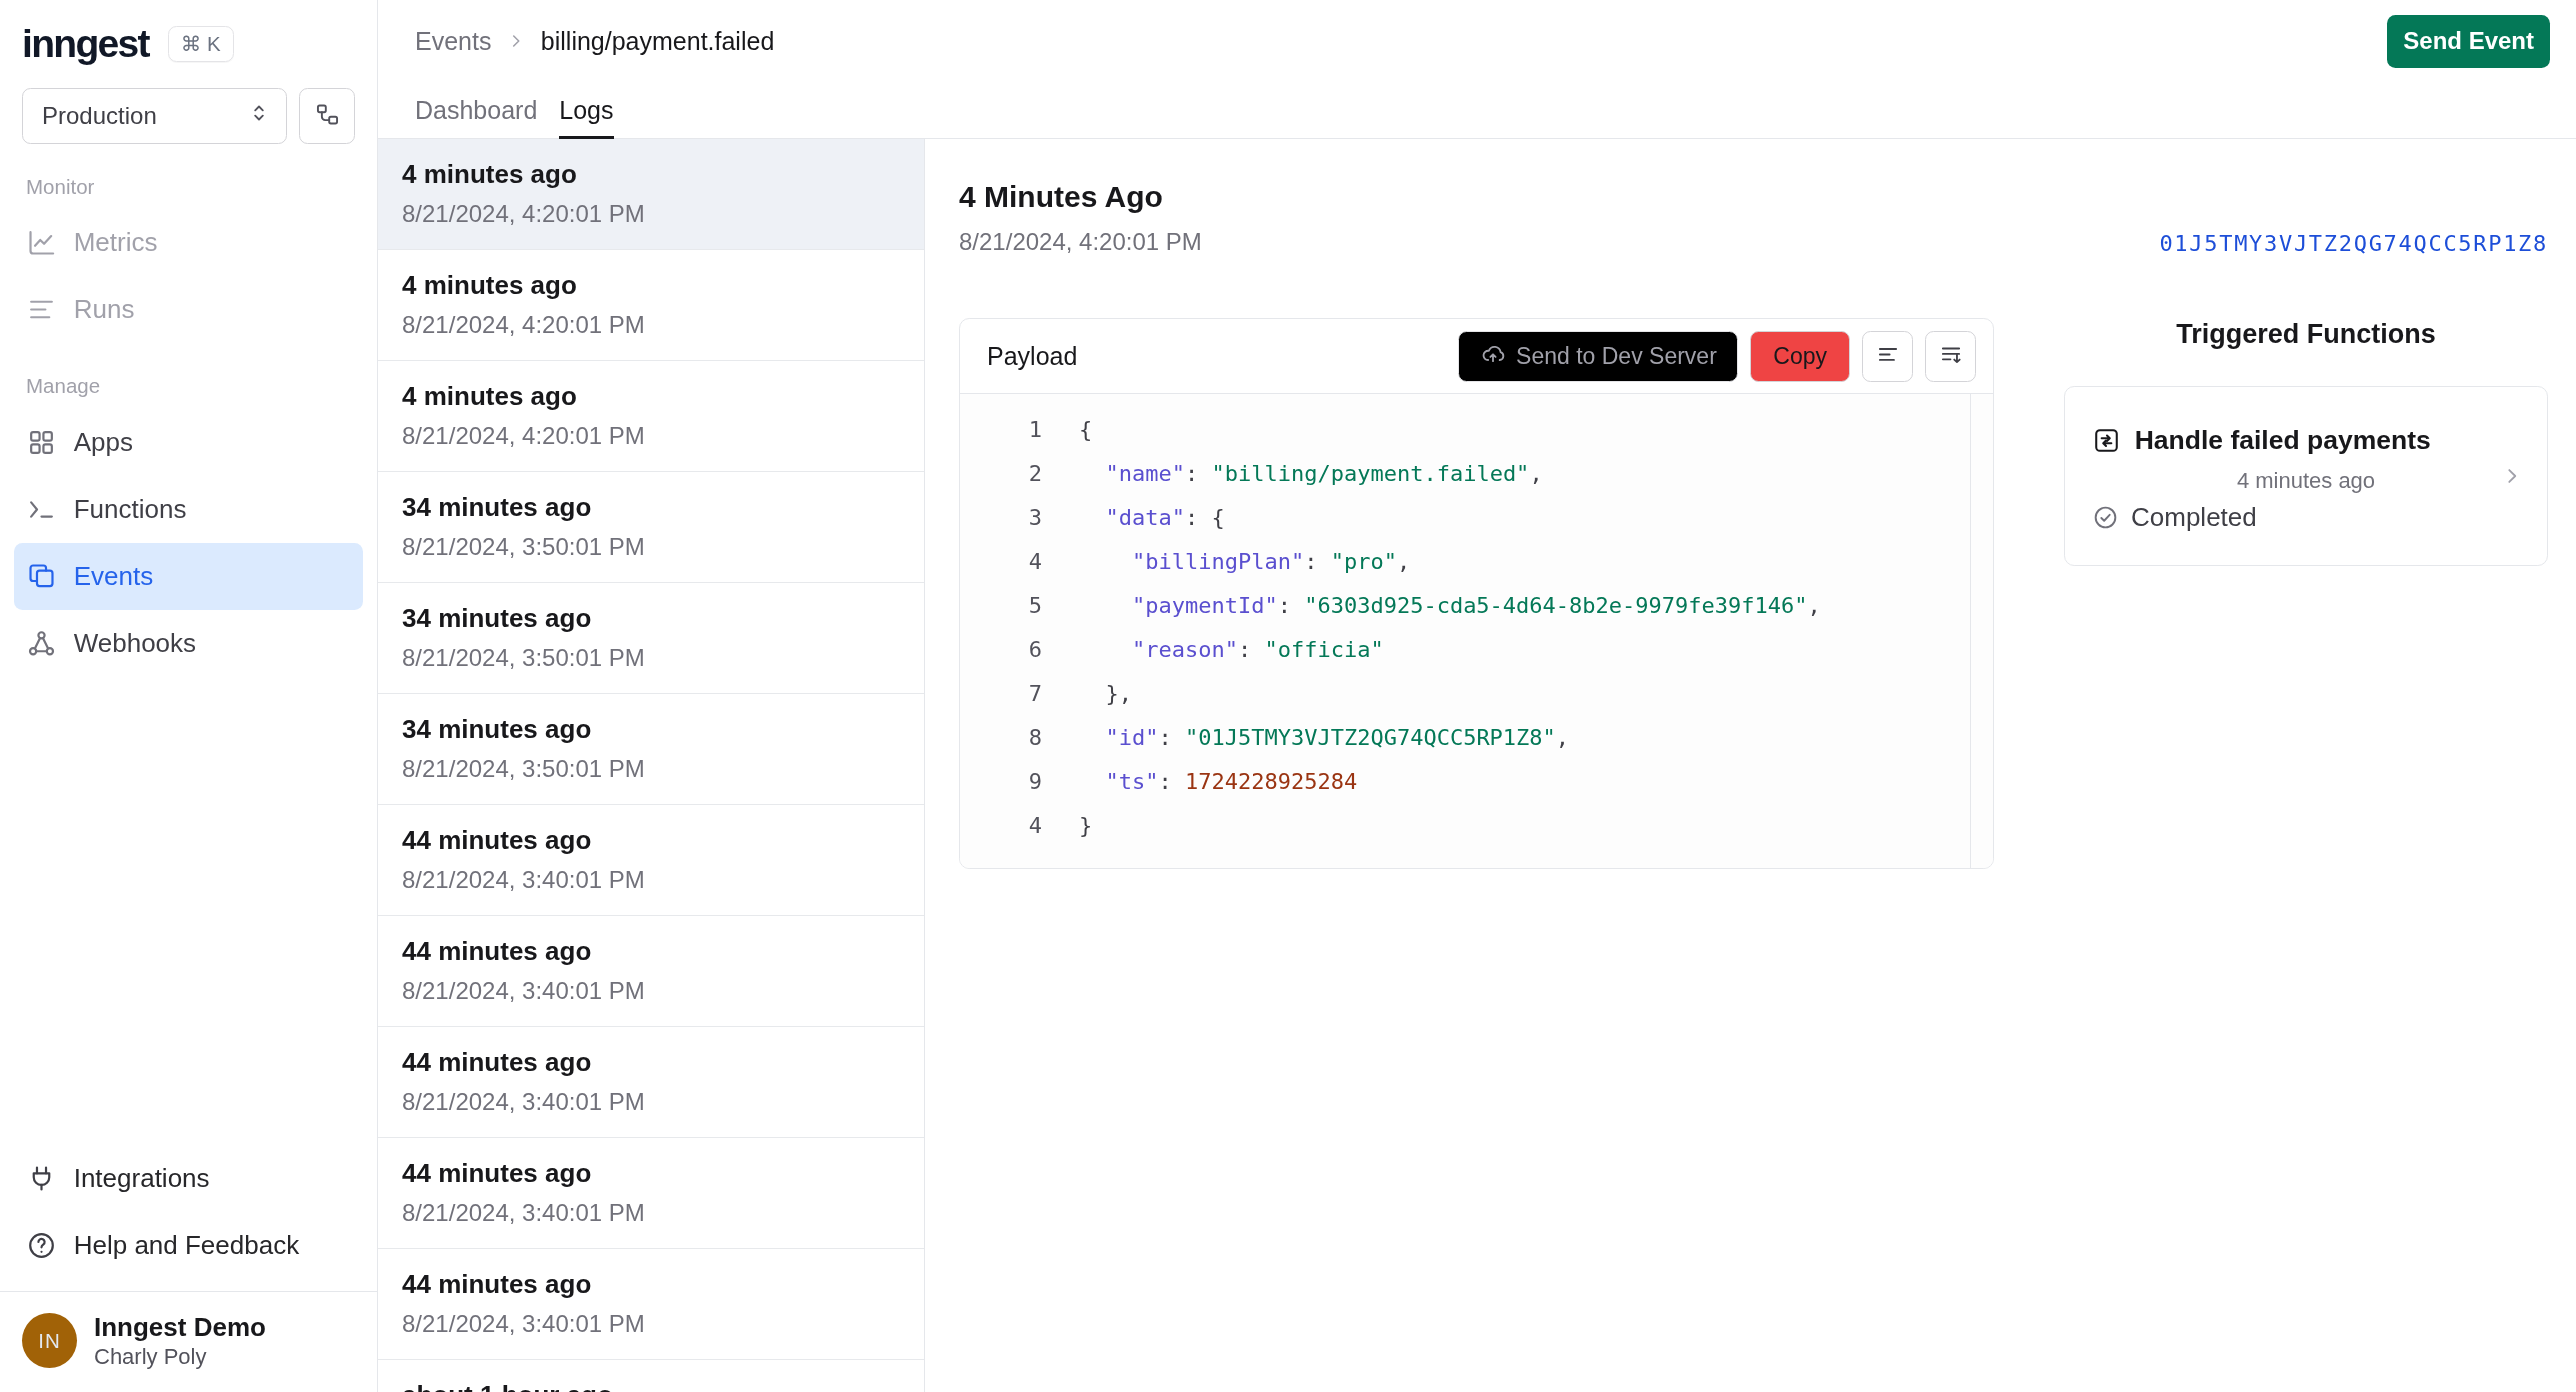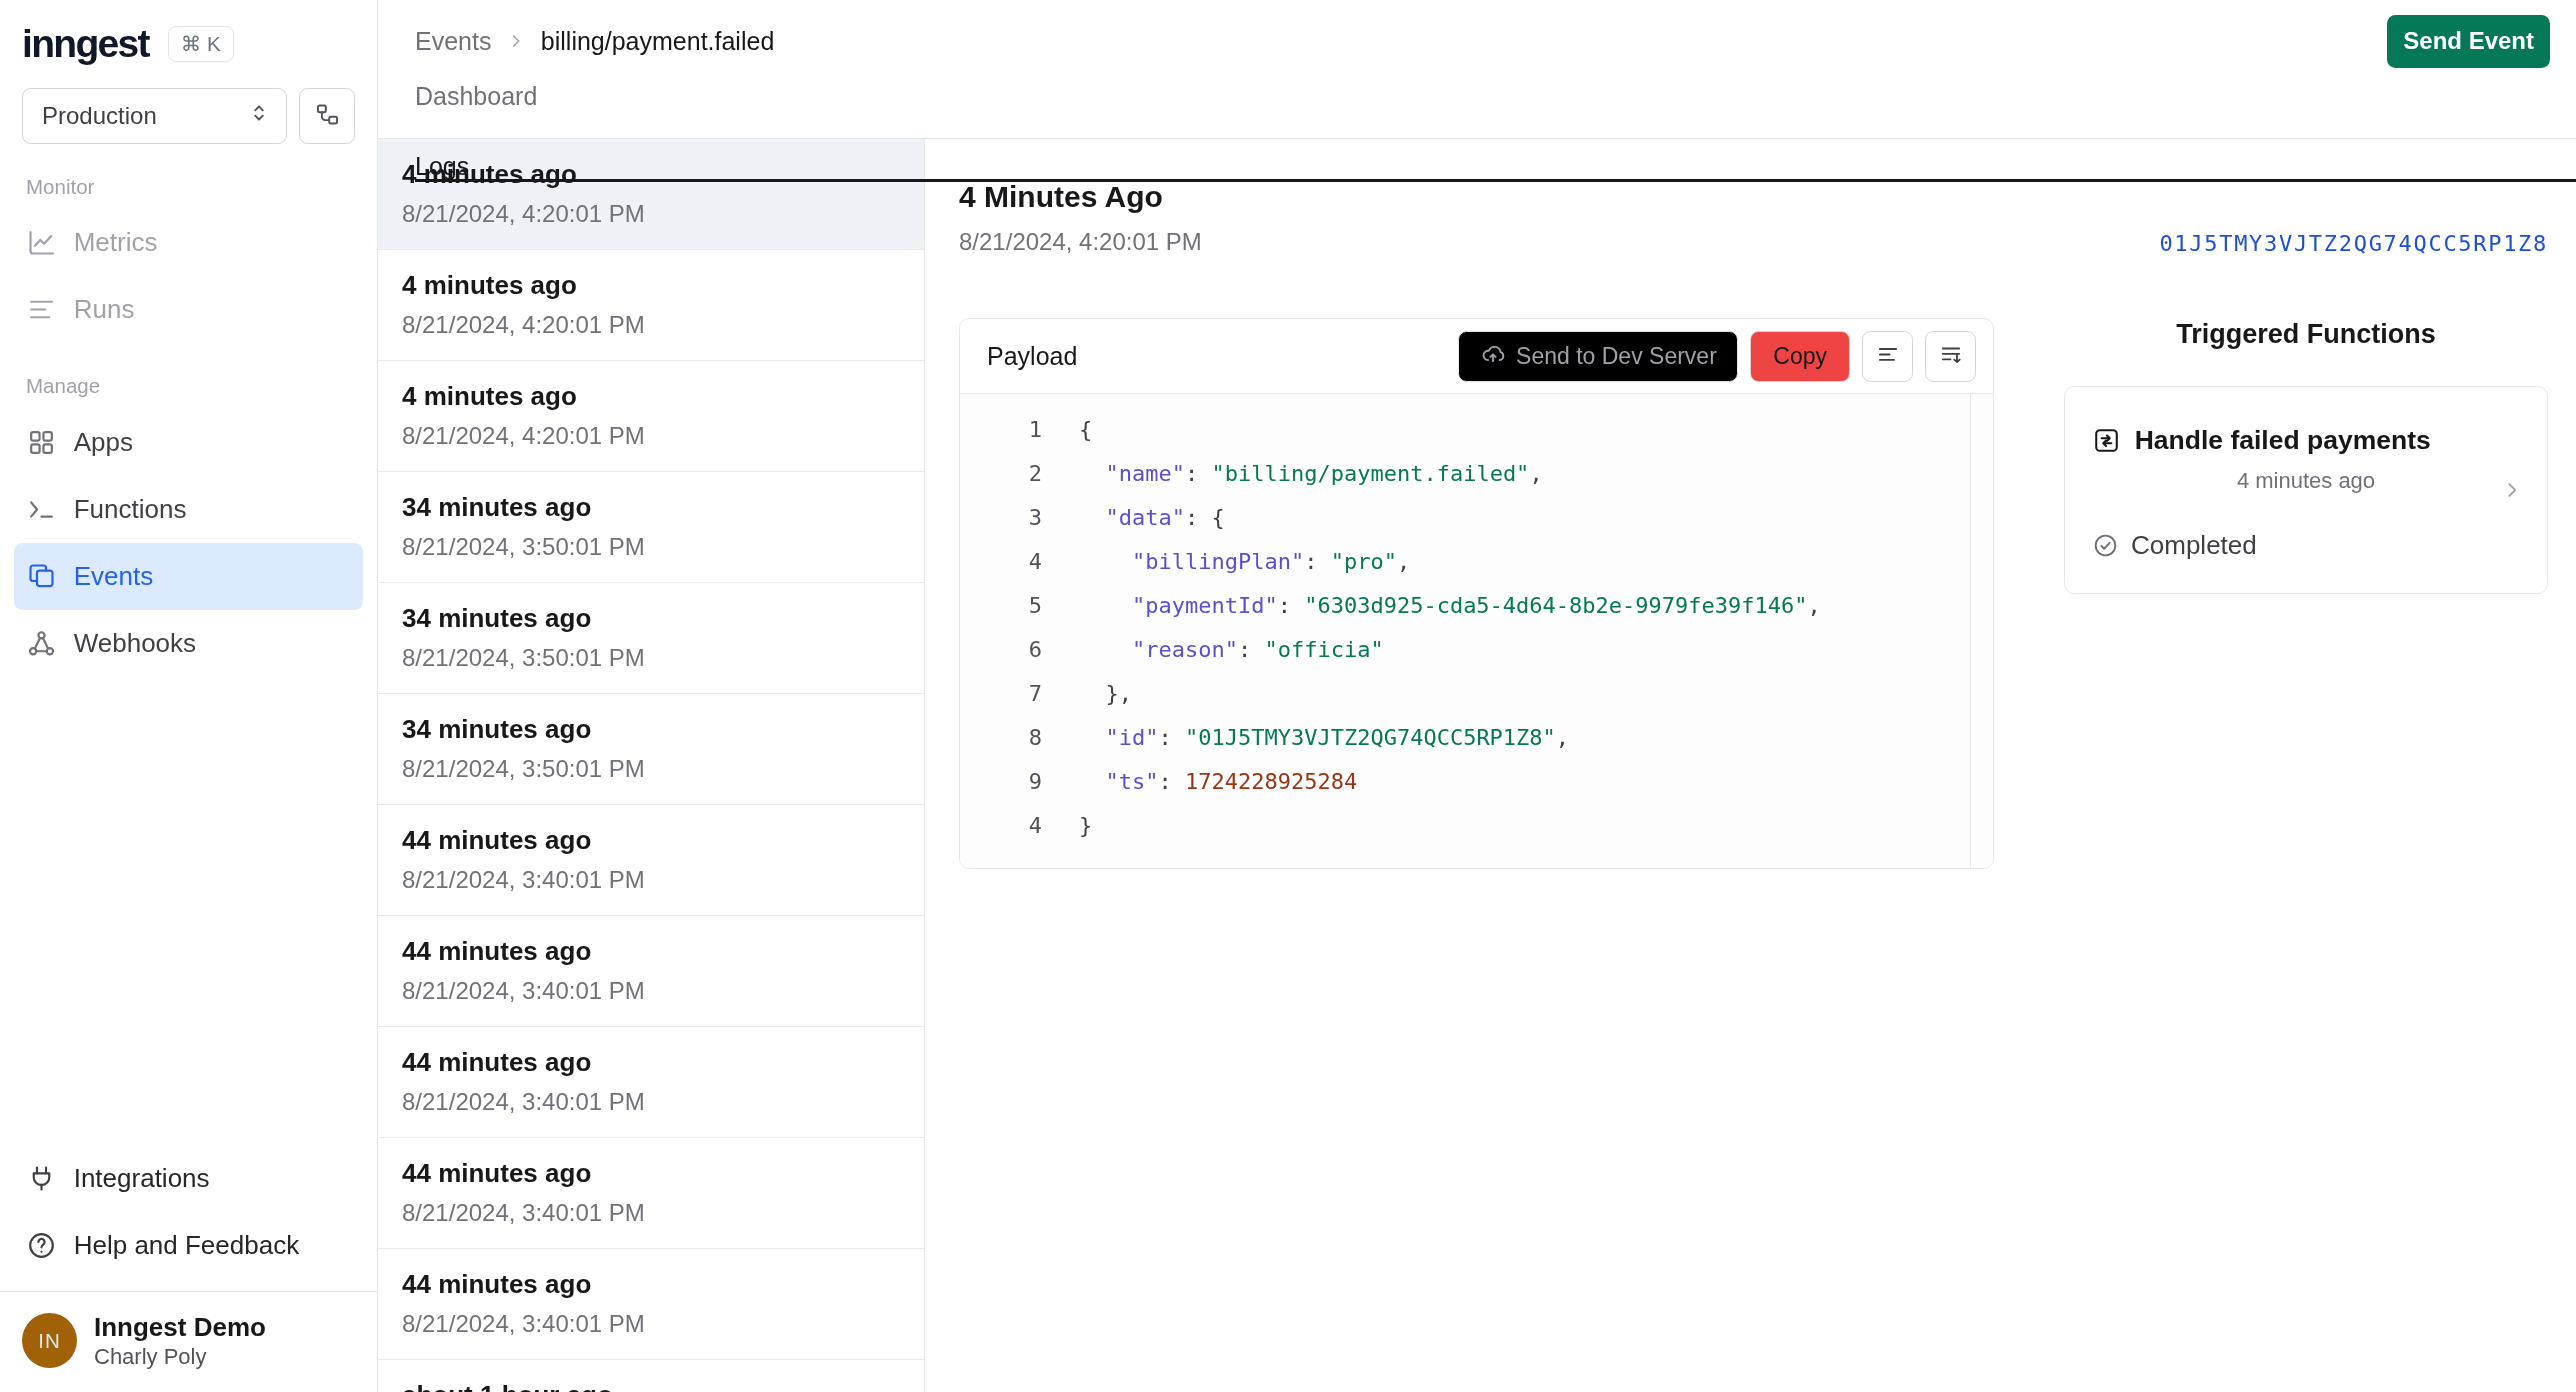--- a/index.html
+++ b/index.html
@@ -36,21 +36,21 @@
   .user-sub { font-size:22px; color:#52525b; line-height:27px; }
 
   
   .main { flex:1; display:flex; flex-direction:column; min-width:0; }
   .topbar { height:82px; display:flex; align-items:center; justify-content:space-between; padding:0 26px 0 37px; flex-shrink:0; }
   .breadcrumb { display:flex; align-items:center; gap:13.7px; font-size:25px; }
   .crumb-parent { color:#71717a; }
   .crumb-sep { color:#a1a1aa; display:flex; }
   .crumb-current { color:#18181b; }
   .send-event-btn { background:var(--accent-green,#047857); color:#fff; border:none; height:53px; padding:0 16px; border-radius:8.5px; font-size:24px; font-weight:600; font-family:inherit; cursor:pointer; }
-  .tabs-row { display:flex; gap:41px; padding-left:37px; height:57px; border-bottom:0.9px solid #e5e7eb; flex-shrink:0;flex-direction:column; }
+  .tabs-row { display:flex; gap:22px; padding-left:37px; height:57px; border-bottom:0.9px solid #e5e7eb; flex-shrink:0; }
   .tab { position:relative; font-size:25px; color:#71717a; display:flex; align-items:center; cursor:pointer; }
   .tab.active { color:#18181b; font-weight:500; }
   .tab.active::after { content:""; position:absolute; left:0; right:0; bottom:-0.9px; height:3.4px; background:#18181b; }
 
   .body-row { flex:1; display:flex; min-height:0; }
 
   
   .event-list { width:547px; border-right:0.9px solid #e5e7eb; overflow:hidden; flex-shrink:0; background:#fff; }
   .event-item { padding:19px 24px 0; height:111px; border-bottom:0.9px solid #e7e9ec; cursor:pointer; }
   .event-item.selected { background:#eef1f6; }
@@ -83,21 +83,21 @@
   .tk-n { color:var(--code-number,#9a3412); }
   .code-scrollbar { position:absolute; top:0; bottom:0; right:22px; width:0.9px; background:#e5e7eb; }
 
   .tf-col { width:484px; margin-left:auto; flex-shrink:0;text-align:center; }
   .tf-title { font-size:27px; font-weight:700; color:#18181b; line-height:32px; }
   .tf-card { position:relative; border:0.9px solid #e5e7eb; border-radius:10.2px; background:#fff; margin-top:36px; padding:38px 27px 32px; cursor:pointer; }
   .tf-name-row { display:flex; align-items:center; gap:13.7px; }
   .tf-badge { color:#18181b; display:flex; }
   .tf-name { font-size:26.5px; font-weight:700; color:#18181b; }
   .tf-time { font-size:22px; color:#71717a; margin-top:12px; }
-  .tf-status { display:flex; align-items:center; gap:12px; margin-top:36px; font-size:26px; color:#3f3f46; }
+  .tf-status { display:flex; align-items:center; gap:12px; margin-top:8px; font-size:26px; color:#3f3f46; }
   .tf-status .icon { color:#71717a; display:flex; }
   .tf-chevron { position:absolute; right:22px; top:50%; transform:translateY(-50%); color:#a1a1aa; display:flex; }
 </style>
 </head>
 <body>
 
 <div class="app">
 
   <aside class="sidebar">
     <div class="logo-row">

